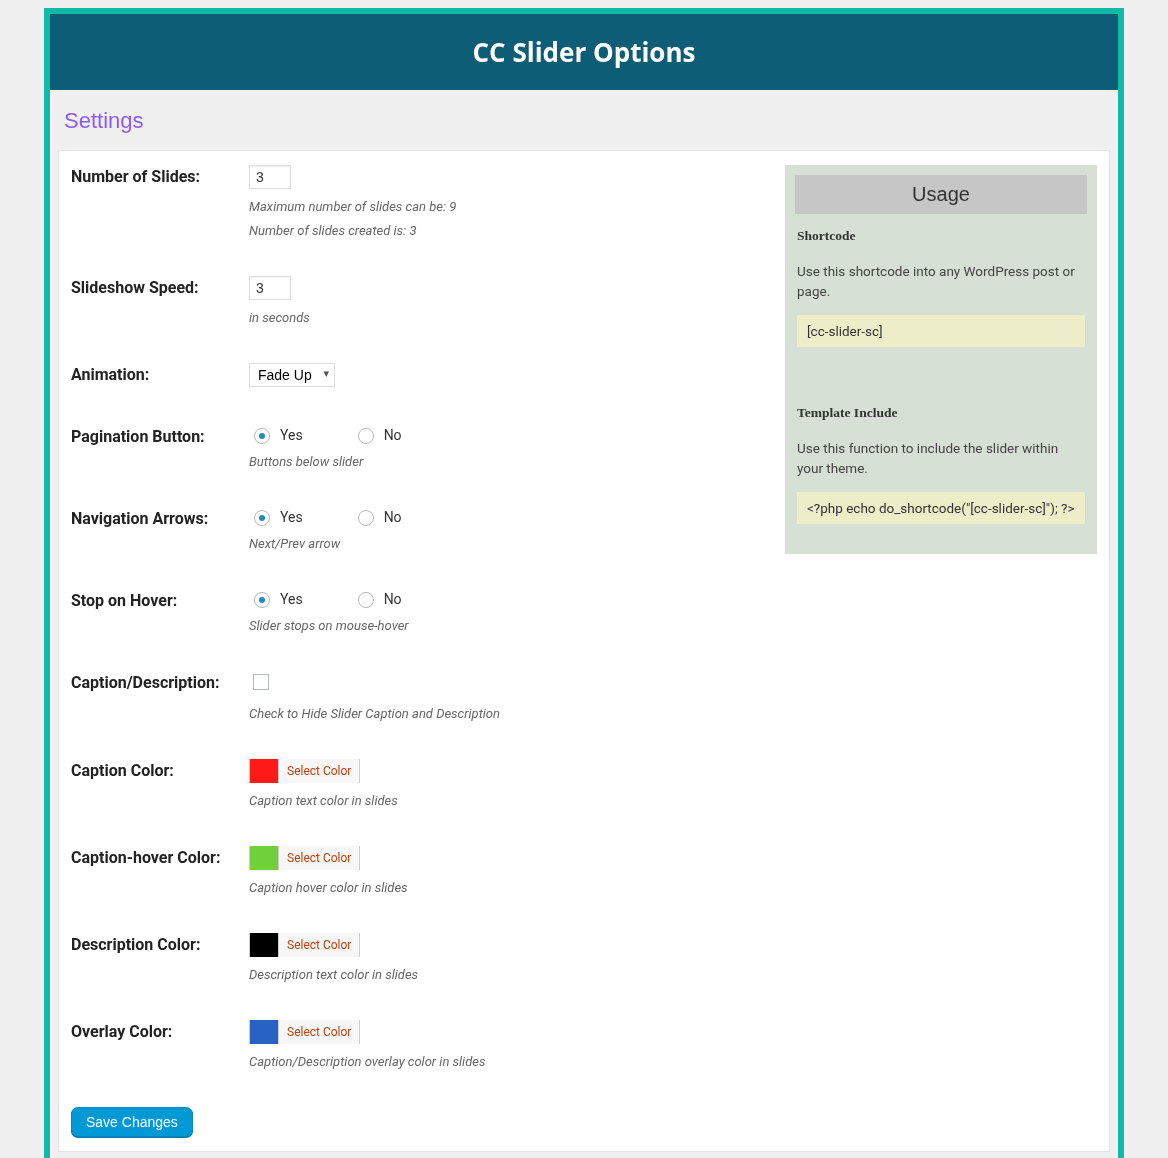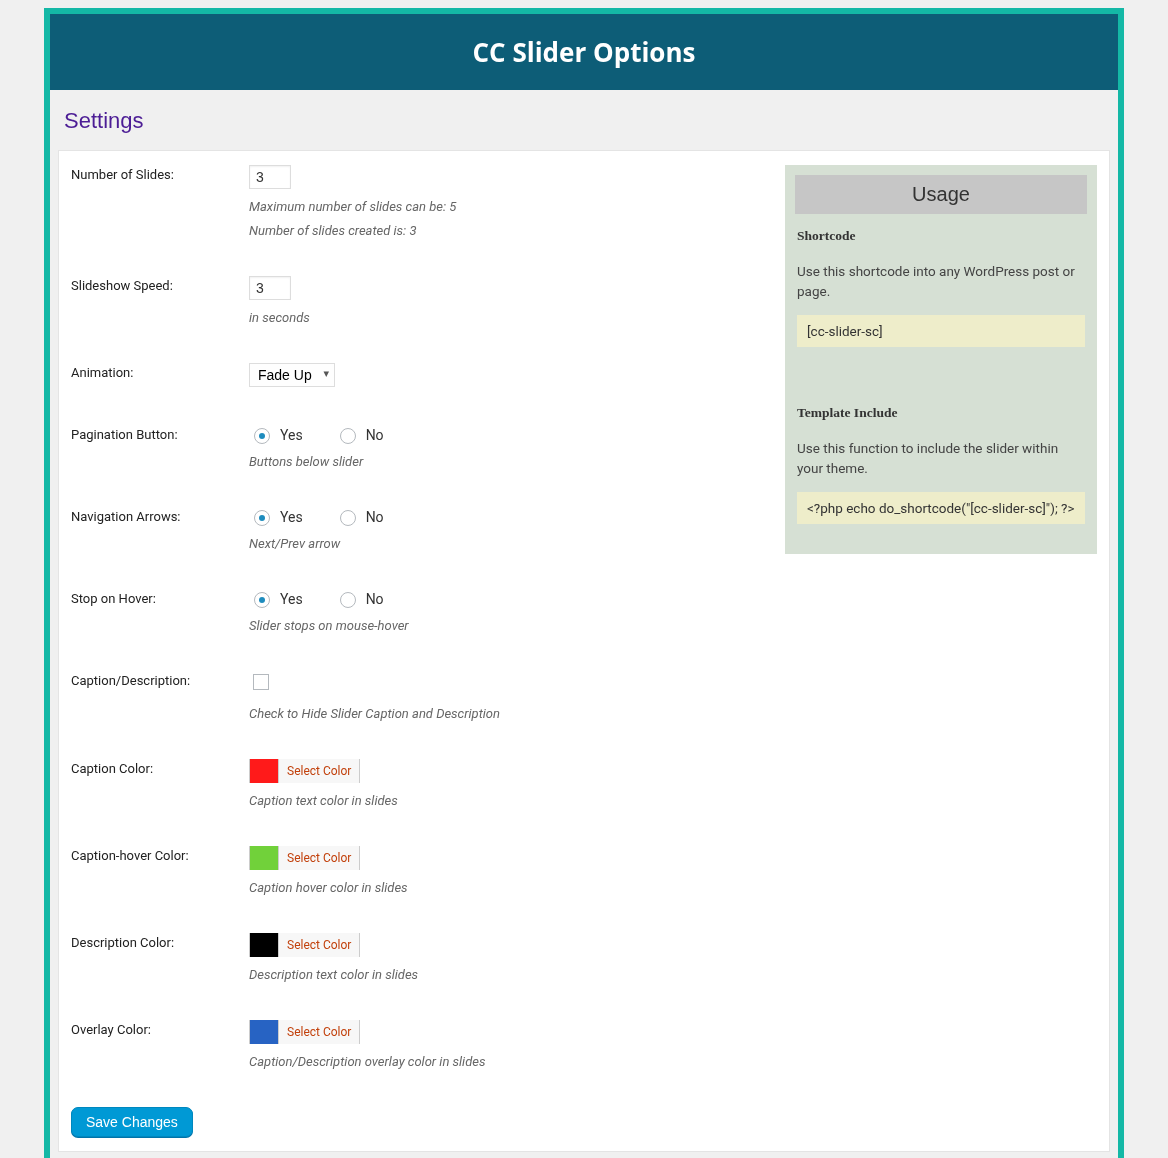--- a/index.html
+++ b/index.html
@@ -24,21 +24,21 @@
   }
   .header h1 {
     margin: 0;
     font-size: 26px;
     font-weight: 700;
     font-family: "Segoe UI", "Open Sans", Arial, sans-serif;
   }
   .settings-title {
     padding: 18px 14px 0 14px;
     font-size: 22px;
-    color: #4c1d95;
+    color: #8b5cf6;
     font-family: "Segoe UI", Arial, sans-serif;
   }
   .main-box {
     margin: 16px 8px 8px 8px;
     background: #fff;
     border: 1px solid #e4e4e4;
     padding: 14px 12px 14px 12px;
     display: flex;
     gap: 20px;
     align-items: flex-start;
@@ -46,24 +46,24 @@
   .form-col {
     flex: 1;
   }
   .field-row {
     display: flex;
     align-items: flex-start;
     margin-bottom: 38px;
   }
   .label-col {
     width: 178px;
-    font-weight: 400;
+    font-weight: 700;
     color: #222;
     padding-top: 2px;
-    font-size: 13px;
+    font-size: 16px;
   }
   .input-col {
     flex: 1;
   }
   .hint {
     font-style: italic;
     color: #666;
     margin-top: 10px;
     font-size: 13px;
   }
@@ -91,21 +91,21 @@
     content: "▾";
     position: absolute;
     right: 6px;
     top: 4px;
     font-size: 11px;
     color: #555;
     pointer-events: none;
   }
   .radio-group {
     display: flex;
-    gap: 32px;
+    gap: 50px;
   }
   .radio-item {
     display: flex;
     align-items: center;
     gap: 7px;
   }
   input[type="radio"] {
     appearance: none;
     width: 16px; height: 16px;
     border: 1px solid #b4b9be;
@@ -211,21 +211,21 @@
   <div class="settings-title">Settings</div>
 
   <div class="main-box">
 
     <div class="form-col">
 
       <div class="field-row">
         <div class="label-col">Number of Slides:</div>
         <div class="input-col">
           <input type="text" class="small" value="3" style="">
-          <div class="hint">Maximum number of slides can be: 5</div>
+          <div class="hint">Maximum number of slides can be: 9</div>
           <div class="hint" style="margin-top:9px">Number of slides created is: 3</div>
         </div>
       </div>
 
       <div class="field-row">
         <div class="label-col">Slideshow Speed:</div>
         <div class="input-col">
           <input type="text" class="small" value="3" style="">
           <div class="hint">in seconds</div>
         </div>

